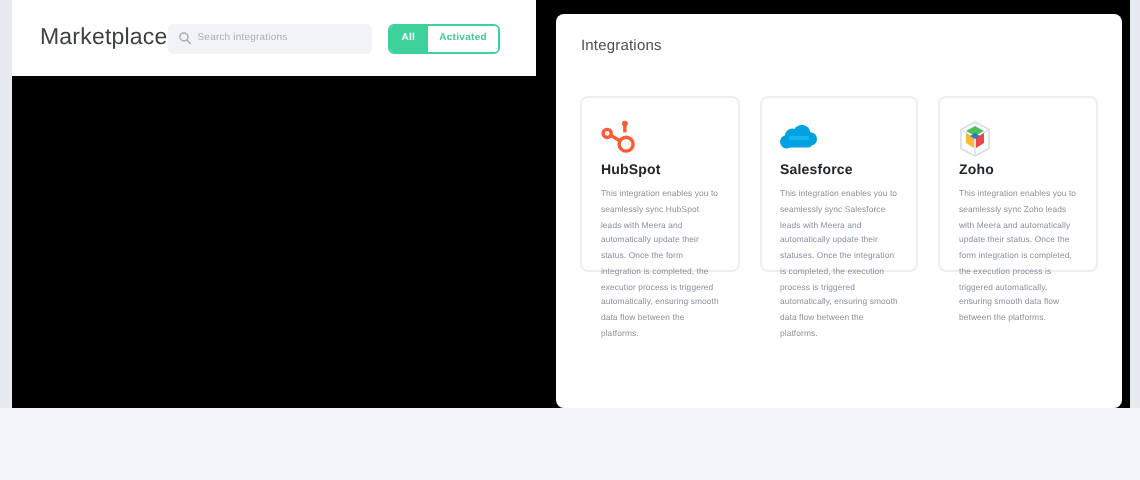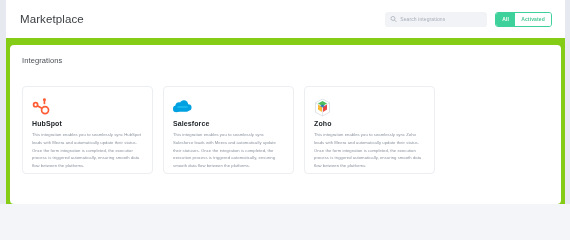--- a/index.html
+++ b/index.html
@@ -14,23 +14,23 @@
     font-family: "Liberation Sans", sans-serif;
     background: #f4f5f8;
     color: #2b3034;
     -webkit-font-smoothing: antialiased;
   }
 
   .app {
     position: relative;
     width: 570px;
     height: 204px;
-    background: #84cc16;
-    display: flex;
-    flex-direction: column;
+    background: #000000;
+    display: flex;
+    flex-direction: row;
   }
 
   
   .rail-left {
     position: absolute;
     left: 0; top: 0;
     width: 6px; height: 204px;
     background: #e7e9f1;
     z-index: 5;
   }

